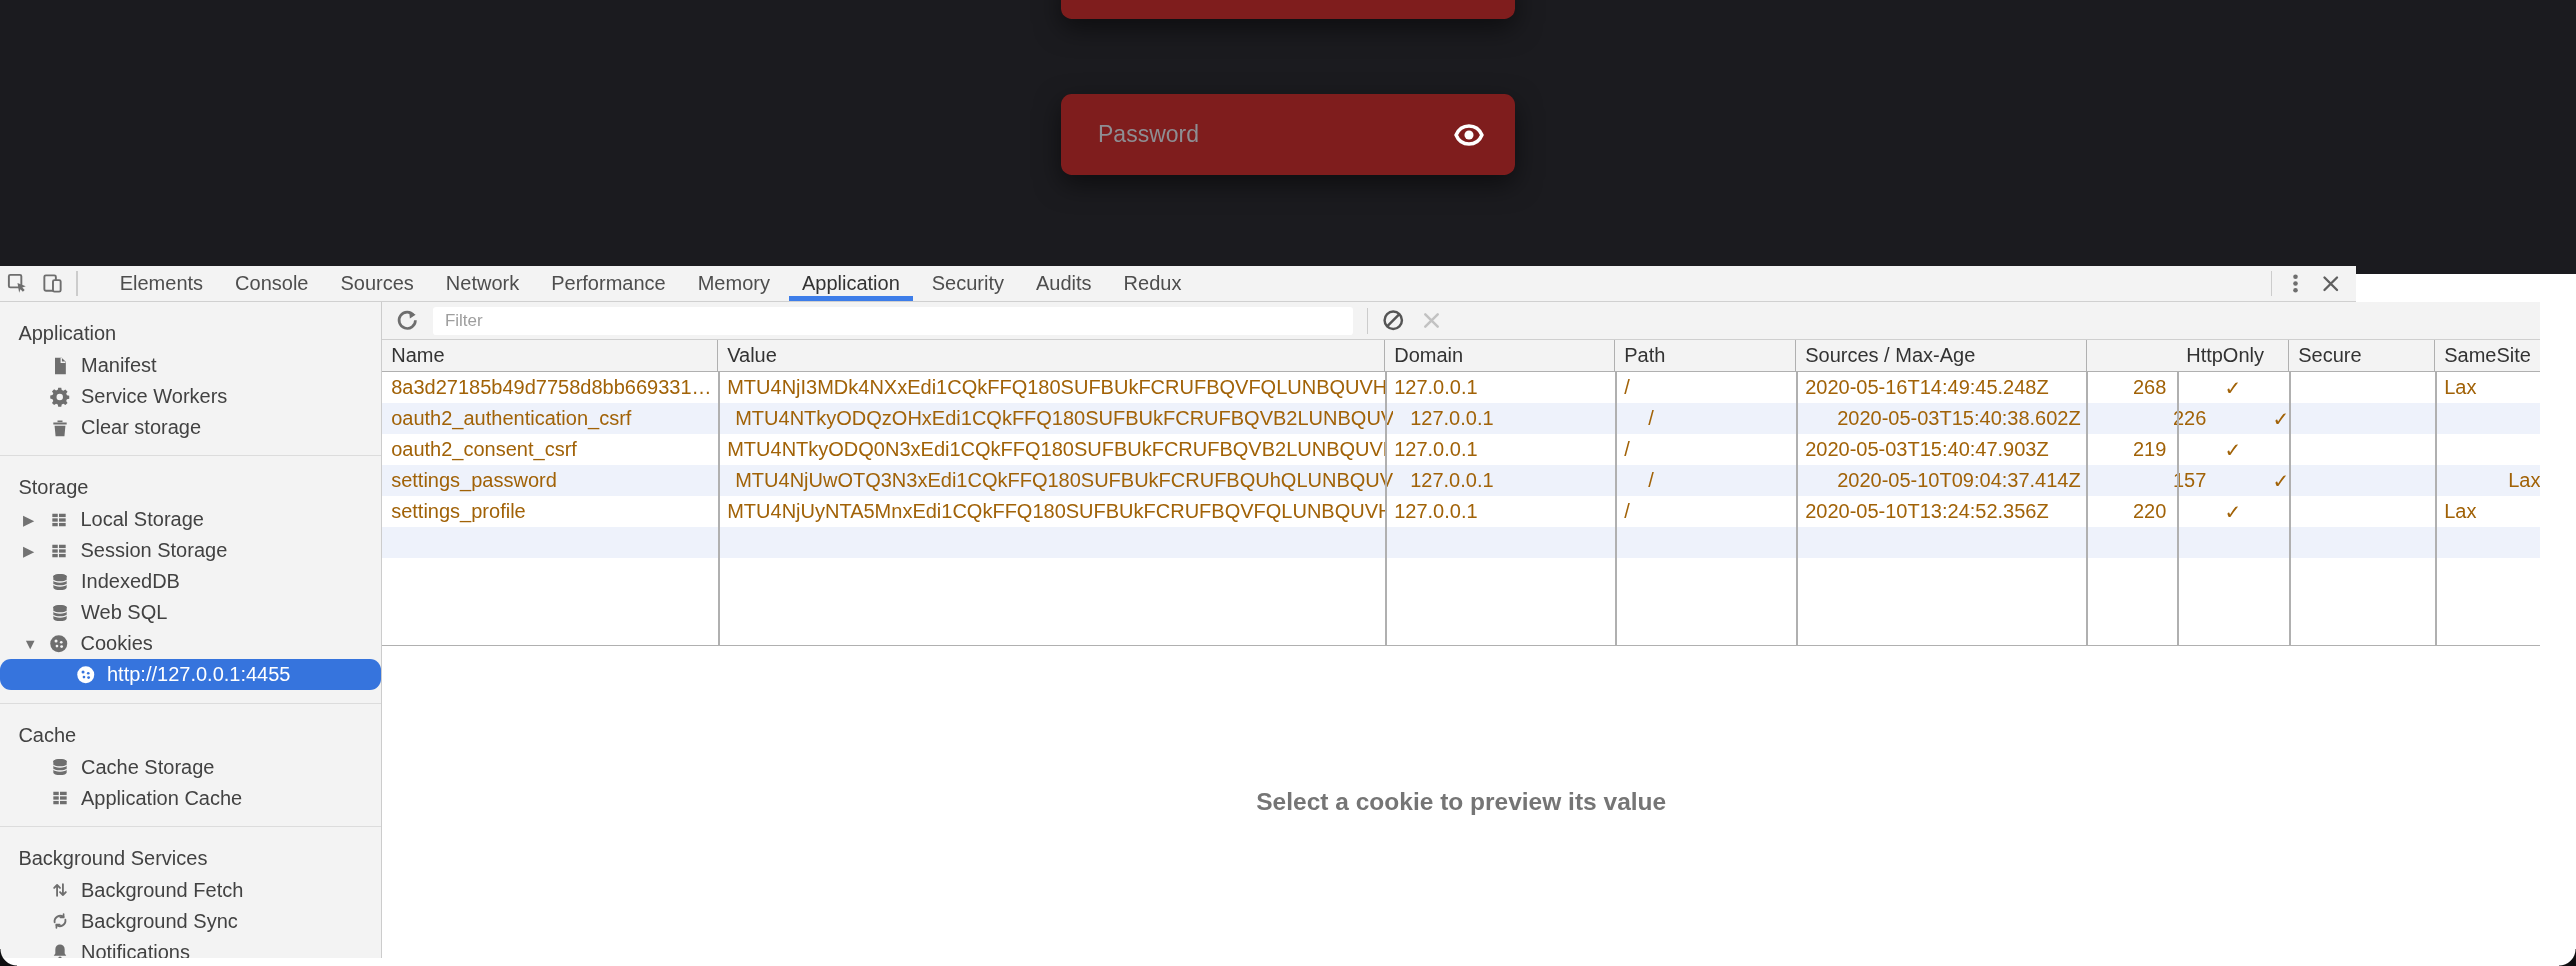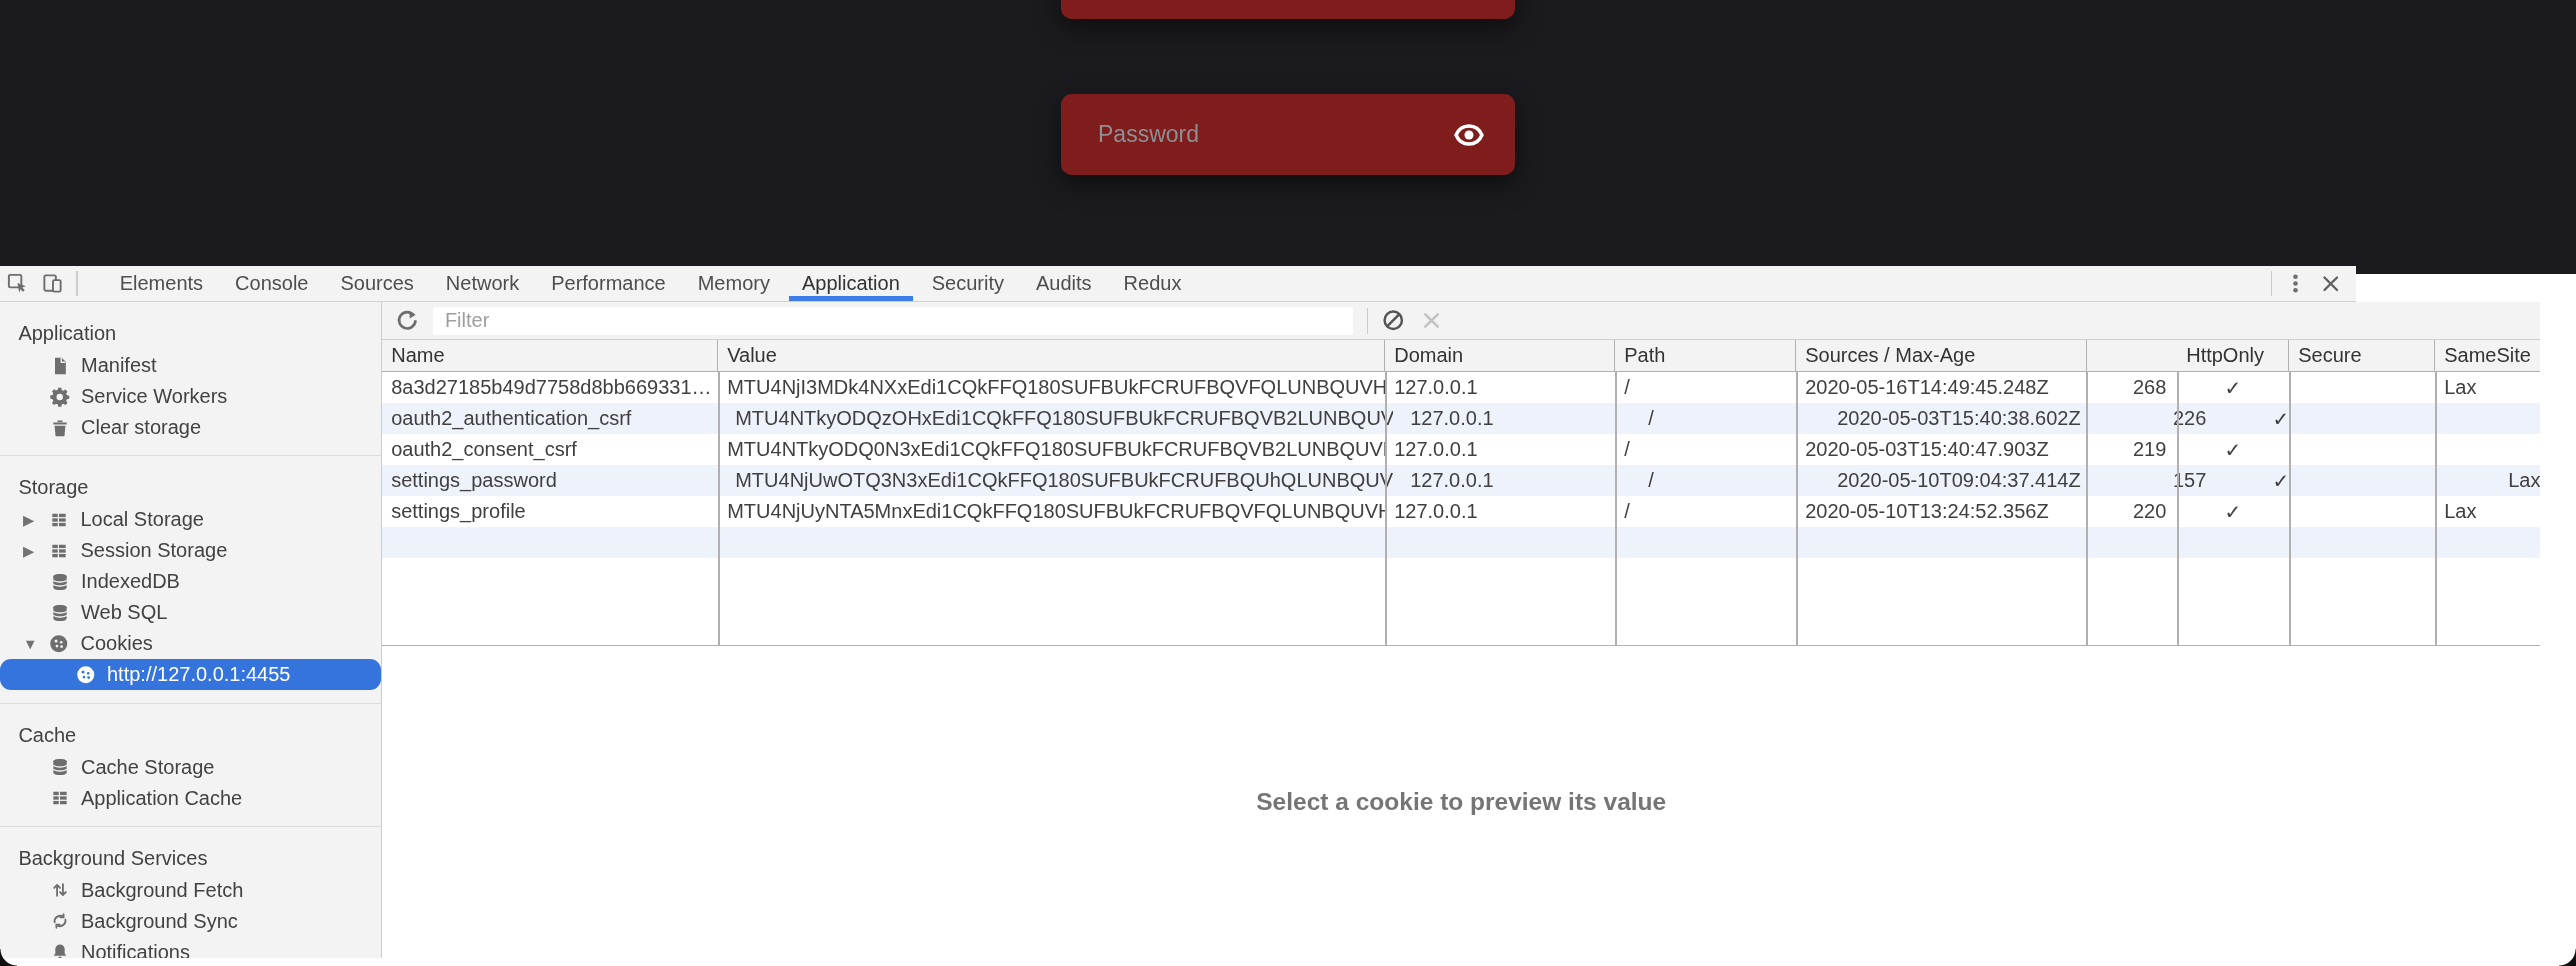--- a/index.html
+++ b/index.html
@@ -54,37 +54,37 @@
   .sb-item.child { padding-left:74px;border-radius:11px; }
   .sb-item.selected { background:#3674dd; color:#fff; }
 
   
   .content { flex:1; display:flex; flex-direction:column; }
   .cookie-toolbar { height:38px; background:#f3f3f3; border-bottom:1.5px solid #cfcfcf;
     display:flex; align-items:center; }
   .refresh-btn { width:26px; height:26px; margin-left:12.3px; cursor:pointer;
     display:flex; align-items:center; justify-content:center; }
   .filter-input { width:920px; height:28px; margin-left:12.3px; border:none;
-    border-radius:3.1px; background:#fff; padding:0 12.3px; font-size:20px;
+    border-radius:3.1px; background:#fff; padding:0 12.3px; font-size:17px;
     color:#333; outline:none; font-family:"Liberation Sans", sans-serif; }
   .filter-input::placeholder { color:#9e9e9e; opacity:1; }
   .ct-sep { width:1.5px; height:26px; background:#ccc; margin-left:14px; }
   .ct-btn { width:28px; height:28px; margin-left:10.7px; cursor:pointer;
     display:flex; align-items:center; justify-content:center; }
 
   
   .grid-header { height:32px; background:#f3f3f3; border-bottom:1.5px solid #b0b0b0;
     display:flex; color:#333; }
   .gh-cell { display:flex; align-items:center; padding-left:9.2px;
     border-right:1.5px solid #b0b0b0; overflow:hidden; white-space:nowrap; }
   .grid-body { position:relative; height:274px; background:#fff;
     border-bottom:1.5px solid #b0b0b0; overflow:hidden; }
   .vline { position:absolute; top:0; bottom:0; width:1.5px; background:#b0b0b0;
     z-index:5; }
-  .grow { height:31px; display:flex; color:#404040; cursor:pointer; }
+  .grow { height:31px; display:flex; color:#a16207; cursor:pointer; }
   .grow.alt { background:#eef2fb;gap:8px; }
   .gc { display:flex; align-items:center; padding-left:9.2px; overflow:hidden;
     white-space:nowrap; }
   .c-name{width:336px;} .c-value{width:667px;} .c-domain{width:230px;}
   .c-path{width:181px;} .c-exp{width:291px;}
   .c-size{width:90px; justify-content:flex-end; padding-right:10.7px; padding-left:0;}
   .c-http{width:112px; justify-content:center; padding-left:0;}
   .c-sec{width:146px;} .c-same{flex:1;}
 
   .preview-pane { flex:1; background:#fff; display:flex; align-items:center;

